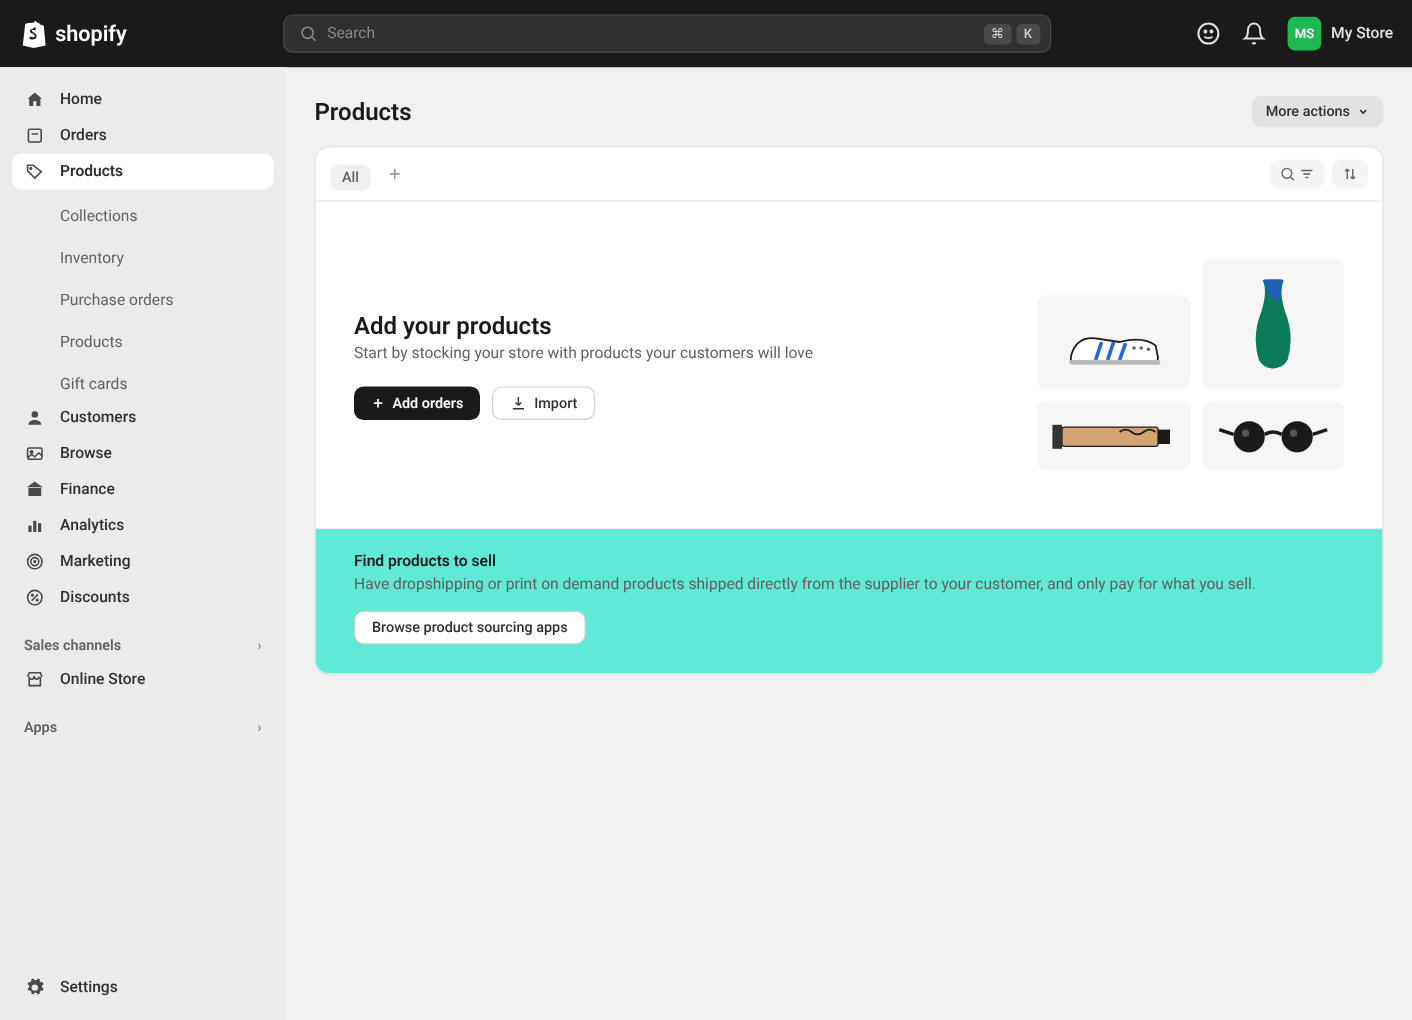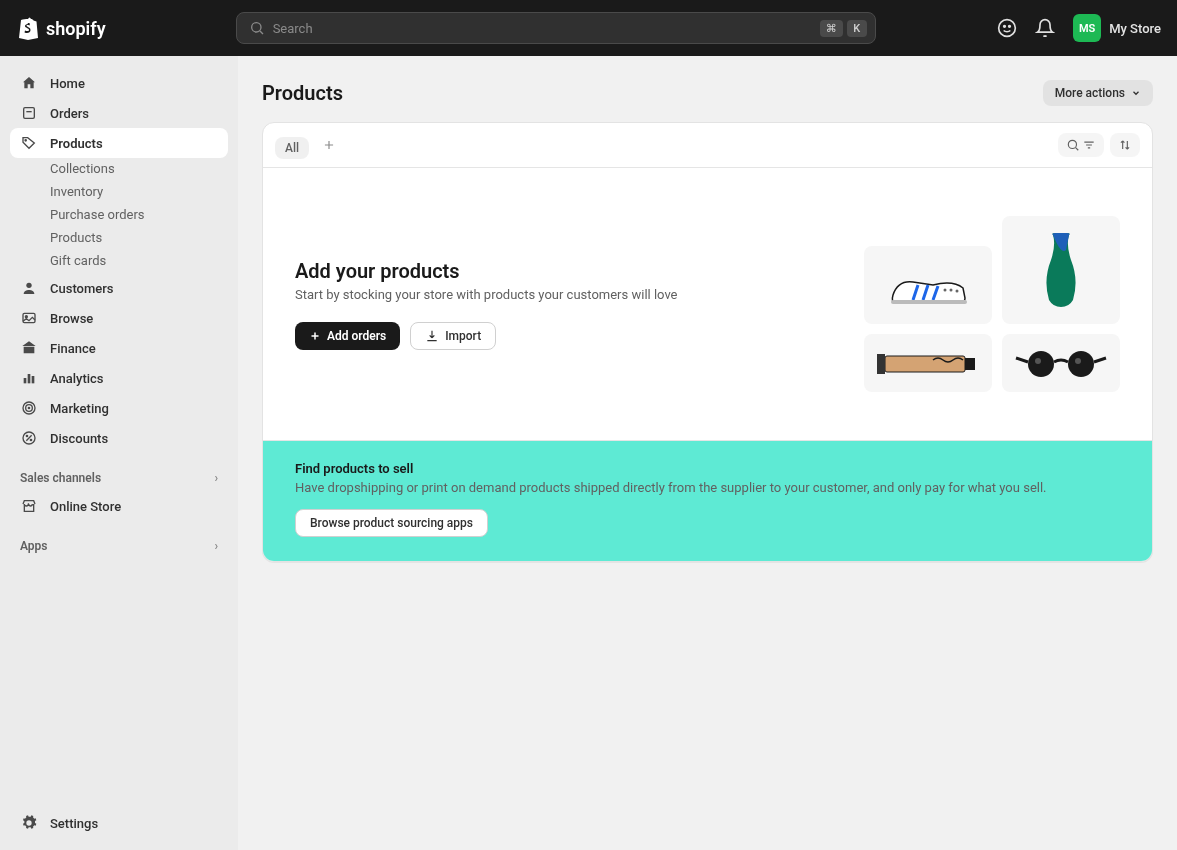--- a/index.html
+++ b/index.html
@@ -20,21 +20,21 @@
 .store-chip { display: flex; align-items: center; gap: 8px; cursor: pointer; }
 .store-avatar { width: 28px; height: 28px; border-radius: 6px; background: #1DB954; color: white; font-size: 11px; font-weight: 600; display: flex; align-items: center; justify-content: center; }
 .store-name { color: #e3e3e3; font-size: 13px; font-weight: 500; }
 
 
 .layout { display: flex; height: calc(850px - 56px); }
 .sidebar { width: 238px; background: #ebebeb; padding: 12px 10px; display: flex; flex-direction: column; }
 .nav-item { display: flex; align-items: center; gap: 12px; padding: 6px 10px; border-radius: 8px; font-size: 13px; color: #303030; cursor: pointer; font-weight: 550; }
 .nav-item.active { background: #fff; font-weight: 650; }
 .nav-icon { width: 18px; height: 18px; flex-shrink: 0; display: flex; align-items: center; justify-content: center; color: #4a4a4a; }
-.nav-sub { padding-left: 40px; font-size: 13px; color: #616161; padding-top: 3px; padding-bottom: 5px; cursor: pointer; font-weight: 450;}
+.nav-sub { padding-left: 40px; font-size: 13px; color: #616161; padding-top: 15px; padding-bottom: 5px; cursor: pointer; font-weight: 450;}
 .section-header { display: flex; justify-content: space-between; align-items: center; padding: 6px 10px; font-size: 12px; color: #616161; font-weight: 600; margin-top: 12px; cursor: pointer; }
 .chevron { color: #8a8a8a; }
 .sidebar-spacer { flex: 1; }
 
 
 .main { flex: 1; padding: 24px; overflow-y: auto; }
 .page-header { display: flex; justify-content: space-between; align-items: center; margin-bottom: 16px; }
 .page-title { font-size: 20px; font-weight: 650; color: #1a1a1a; }
 .more-actions { background: rgba(0,0,0,0.06); border: none; border-radius: 8px; padding: 6px 12px; font-size: 12px; font-weight: 500; display: flex; align-items: center; gap: 6px; cursor: pointer; color: #303030; }
 

